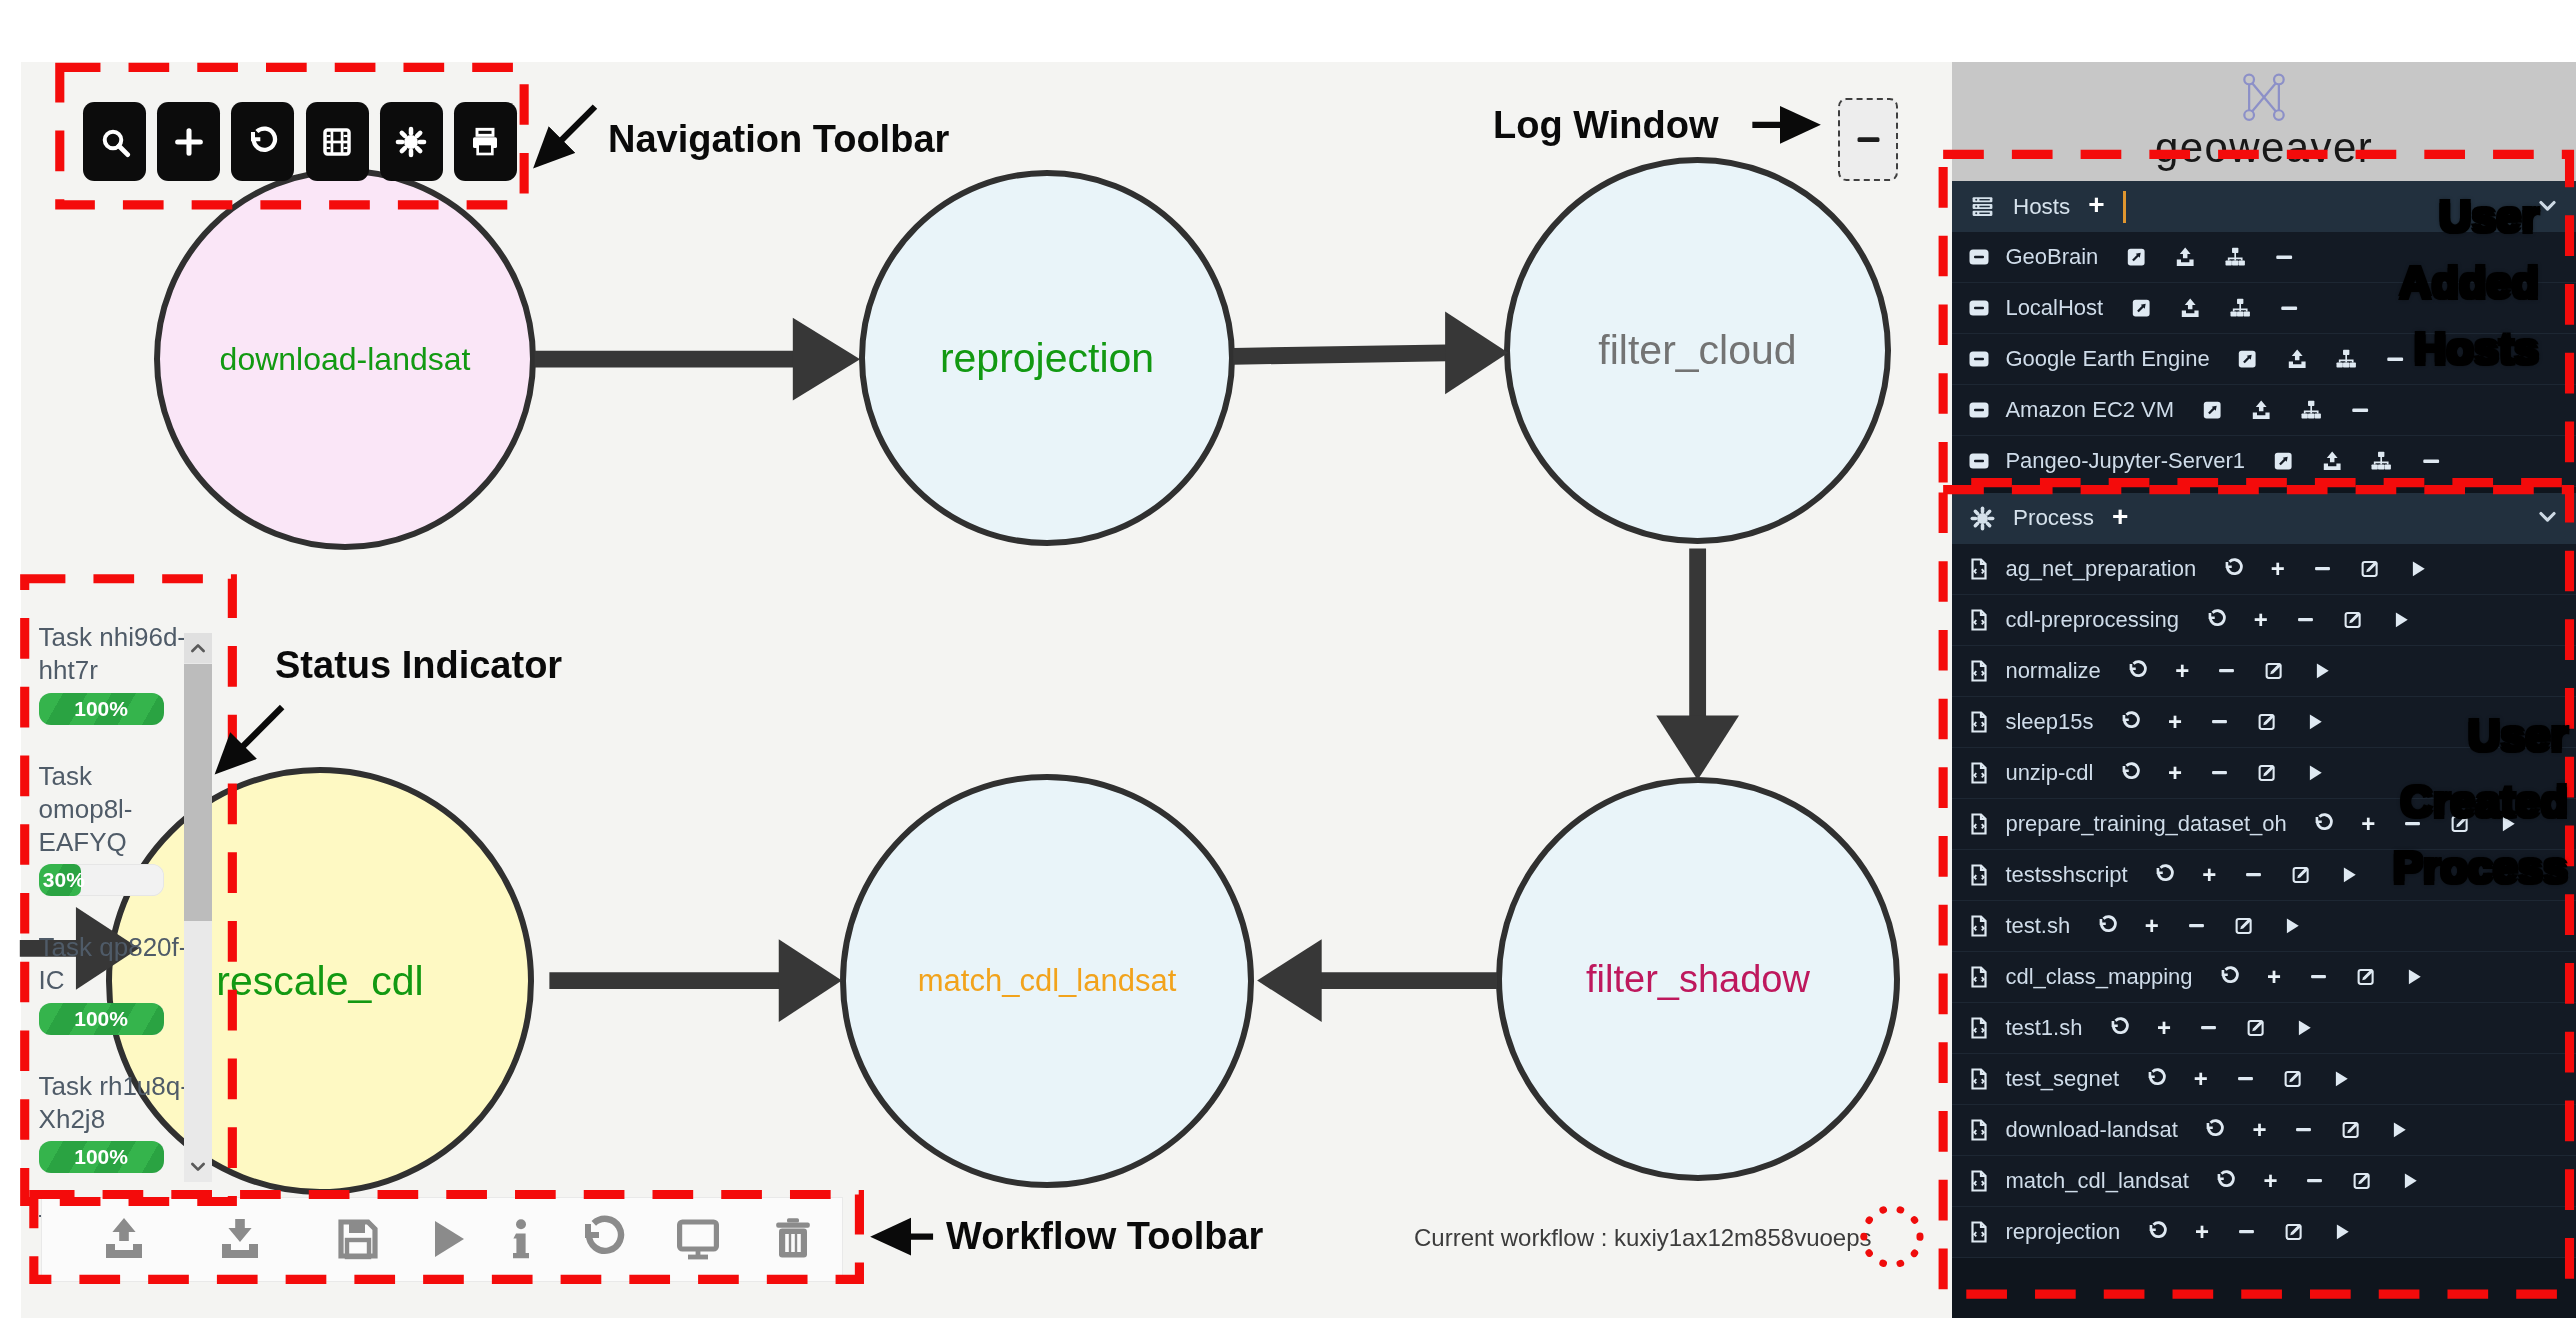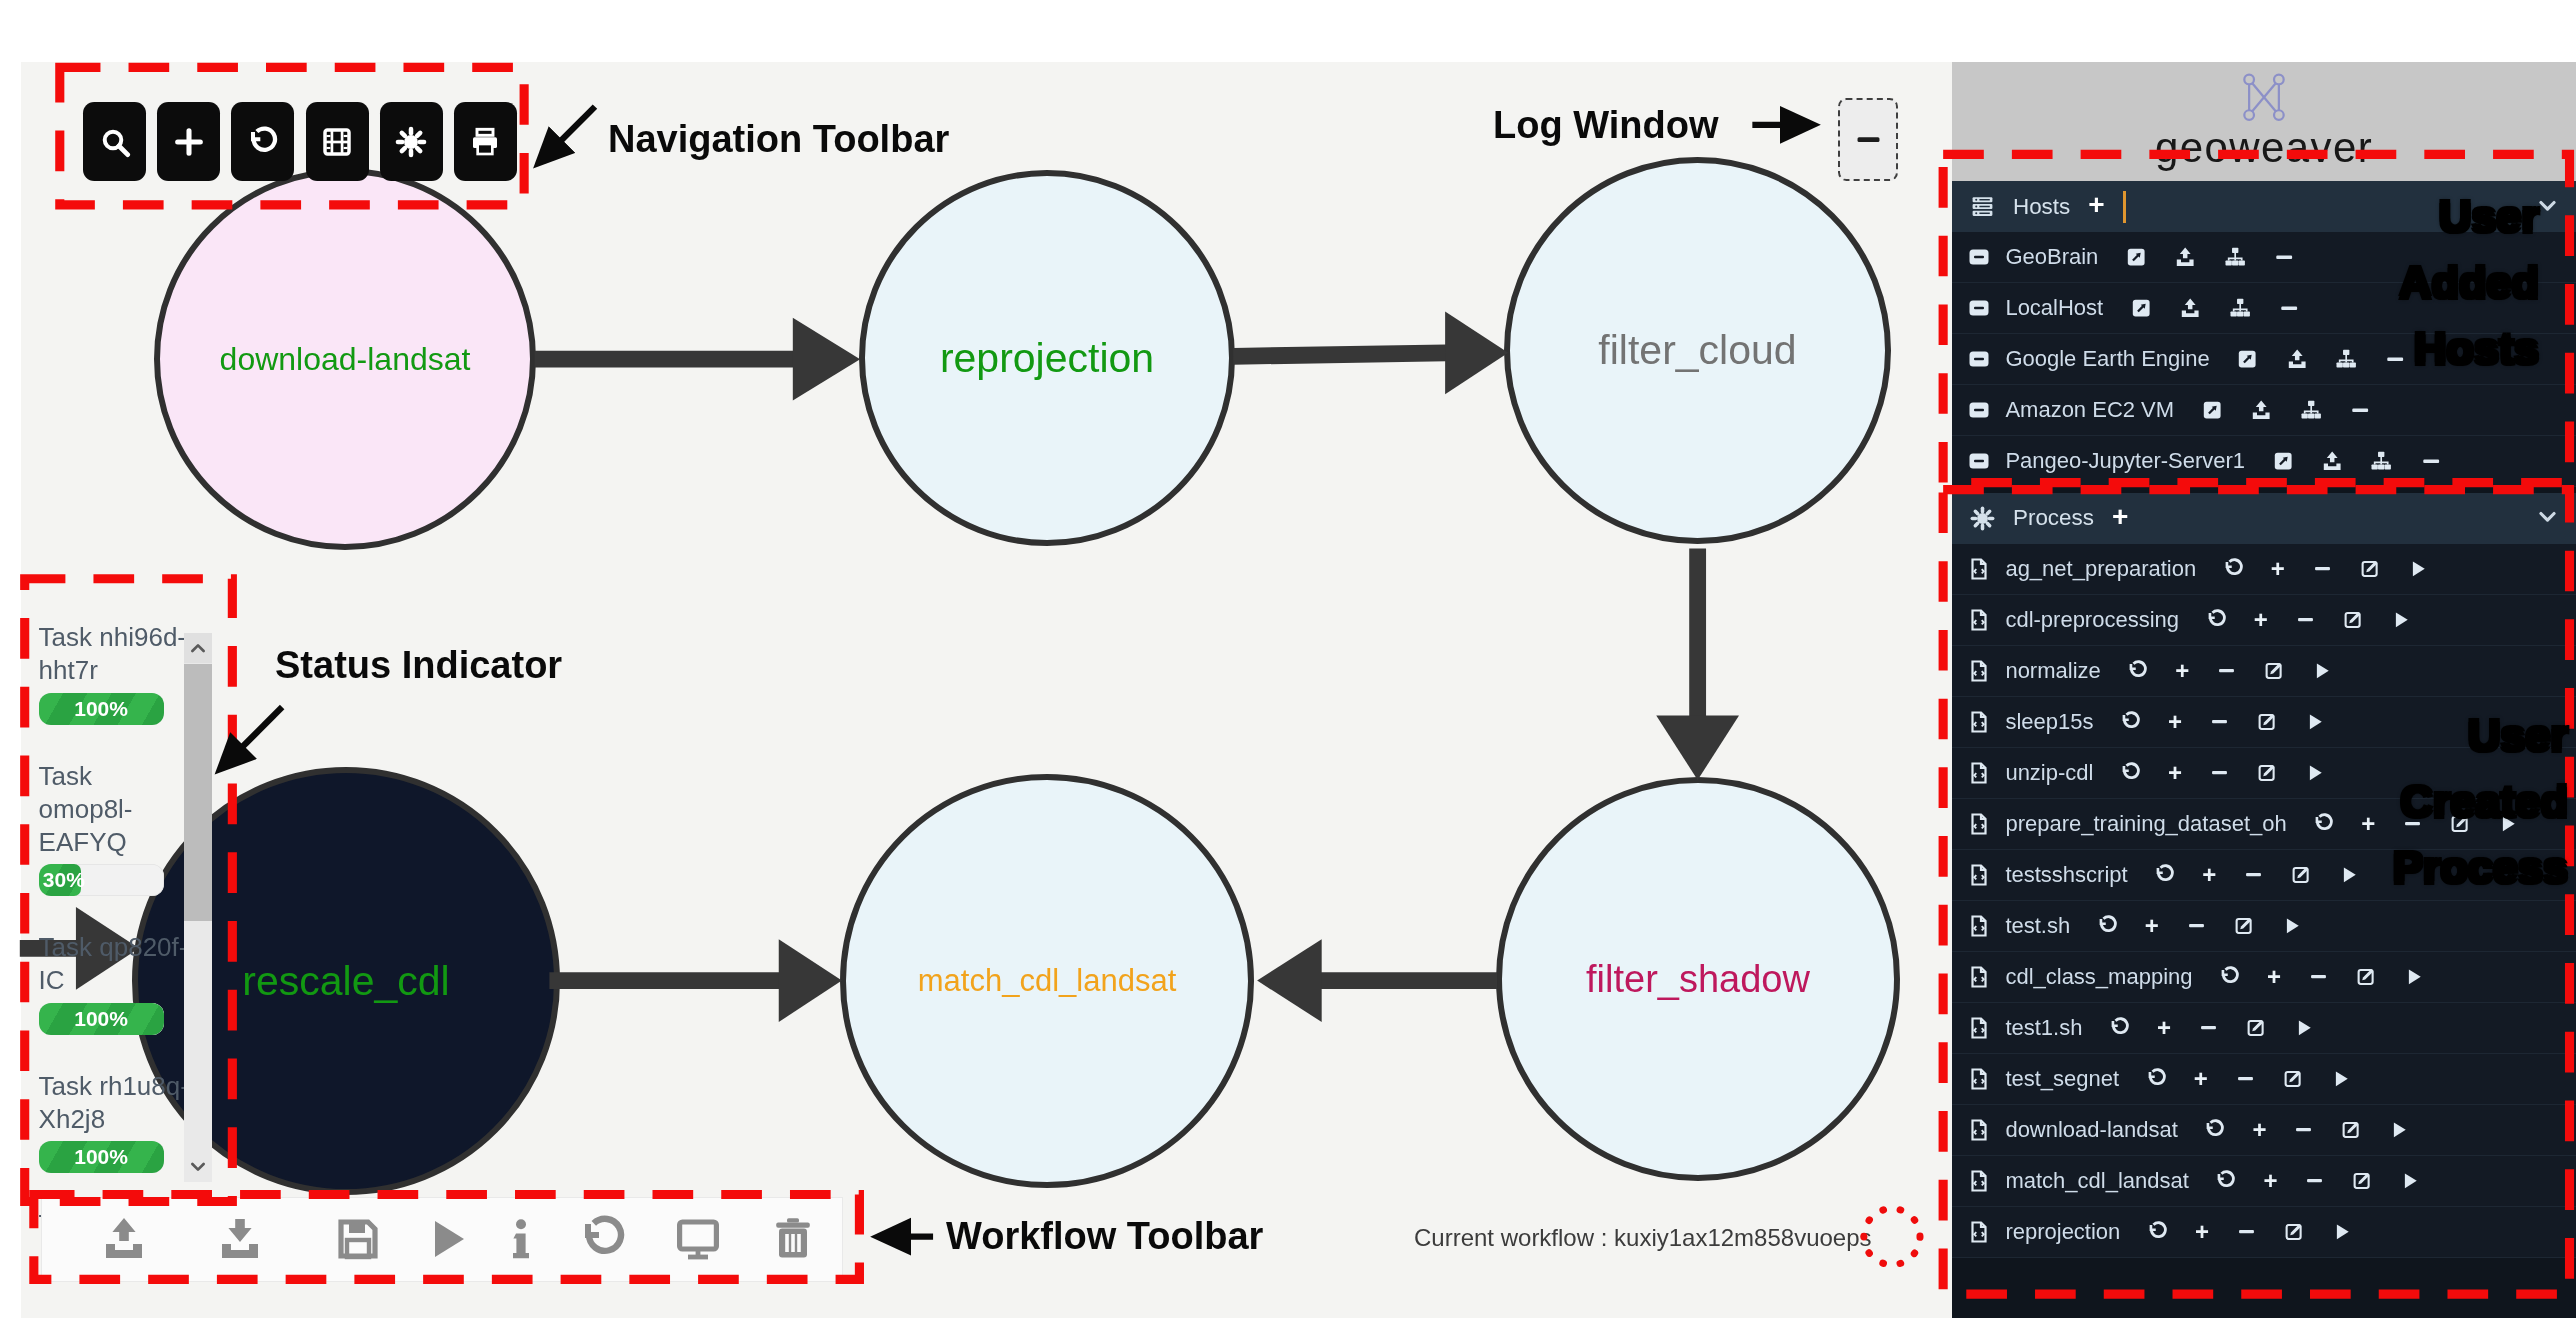--- a/index.html
+++ b/index.html
@@ -71,21 +71,21 @@
   <div id="nodes-layer">
       <div class="node" style="left: 154px; top: 168px; width: 382px; height: 382px; background: rgb(250, 230, 247);">
         <span style="font-size: 32px; color: rgb(18, 153, 18);">download-landsat</span>
       </div>
       <div class="node" style="left: 859px; top: 170px; width: 376px; height: 376px; background: rgb(233, 244, 249);">
         <span style="font-size: 41px; color: rgb(18, 153, 18);">reprojection</span>
       </div>
       <div class="node" style="left: 1504px; top: 157px; width: 387px; height: 387px; background: rgb(233, 244, 249);">
         <span style="font-size: 41px; color: #737373;">filter_cloud</span>
       </div>
-      <div class="node" style="left: 132px; top: 767px; width: 428px; height: 428px; background: #0f172a;">
+      <div class="node" style="left: 106px; top: 767px; width: 428px; height: 428px; background: #fef9c3;">
         <span style="font-size: 41px; color: rgb(18, 153, 18);">rescale_cdl</span>
       </div>
       <div class="node" style="left: 840px; top: 774px; width: 414px; height: 414px; background: rgb(233, 244, 249);">
         <span style="font-size: 31px; color: rgb(242, 163, 28);">match_cdl_landsat</span>
       </div>
       <div class="node" style="left: 1496px; top: 777px; width: 404px; height: 404px; background: rgb(233, 244, 249);">
         <span style="font-size: 38px; color: #be185d;">filter_shadow</span>
       </div>
     </div>
 

